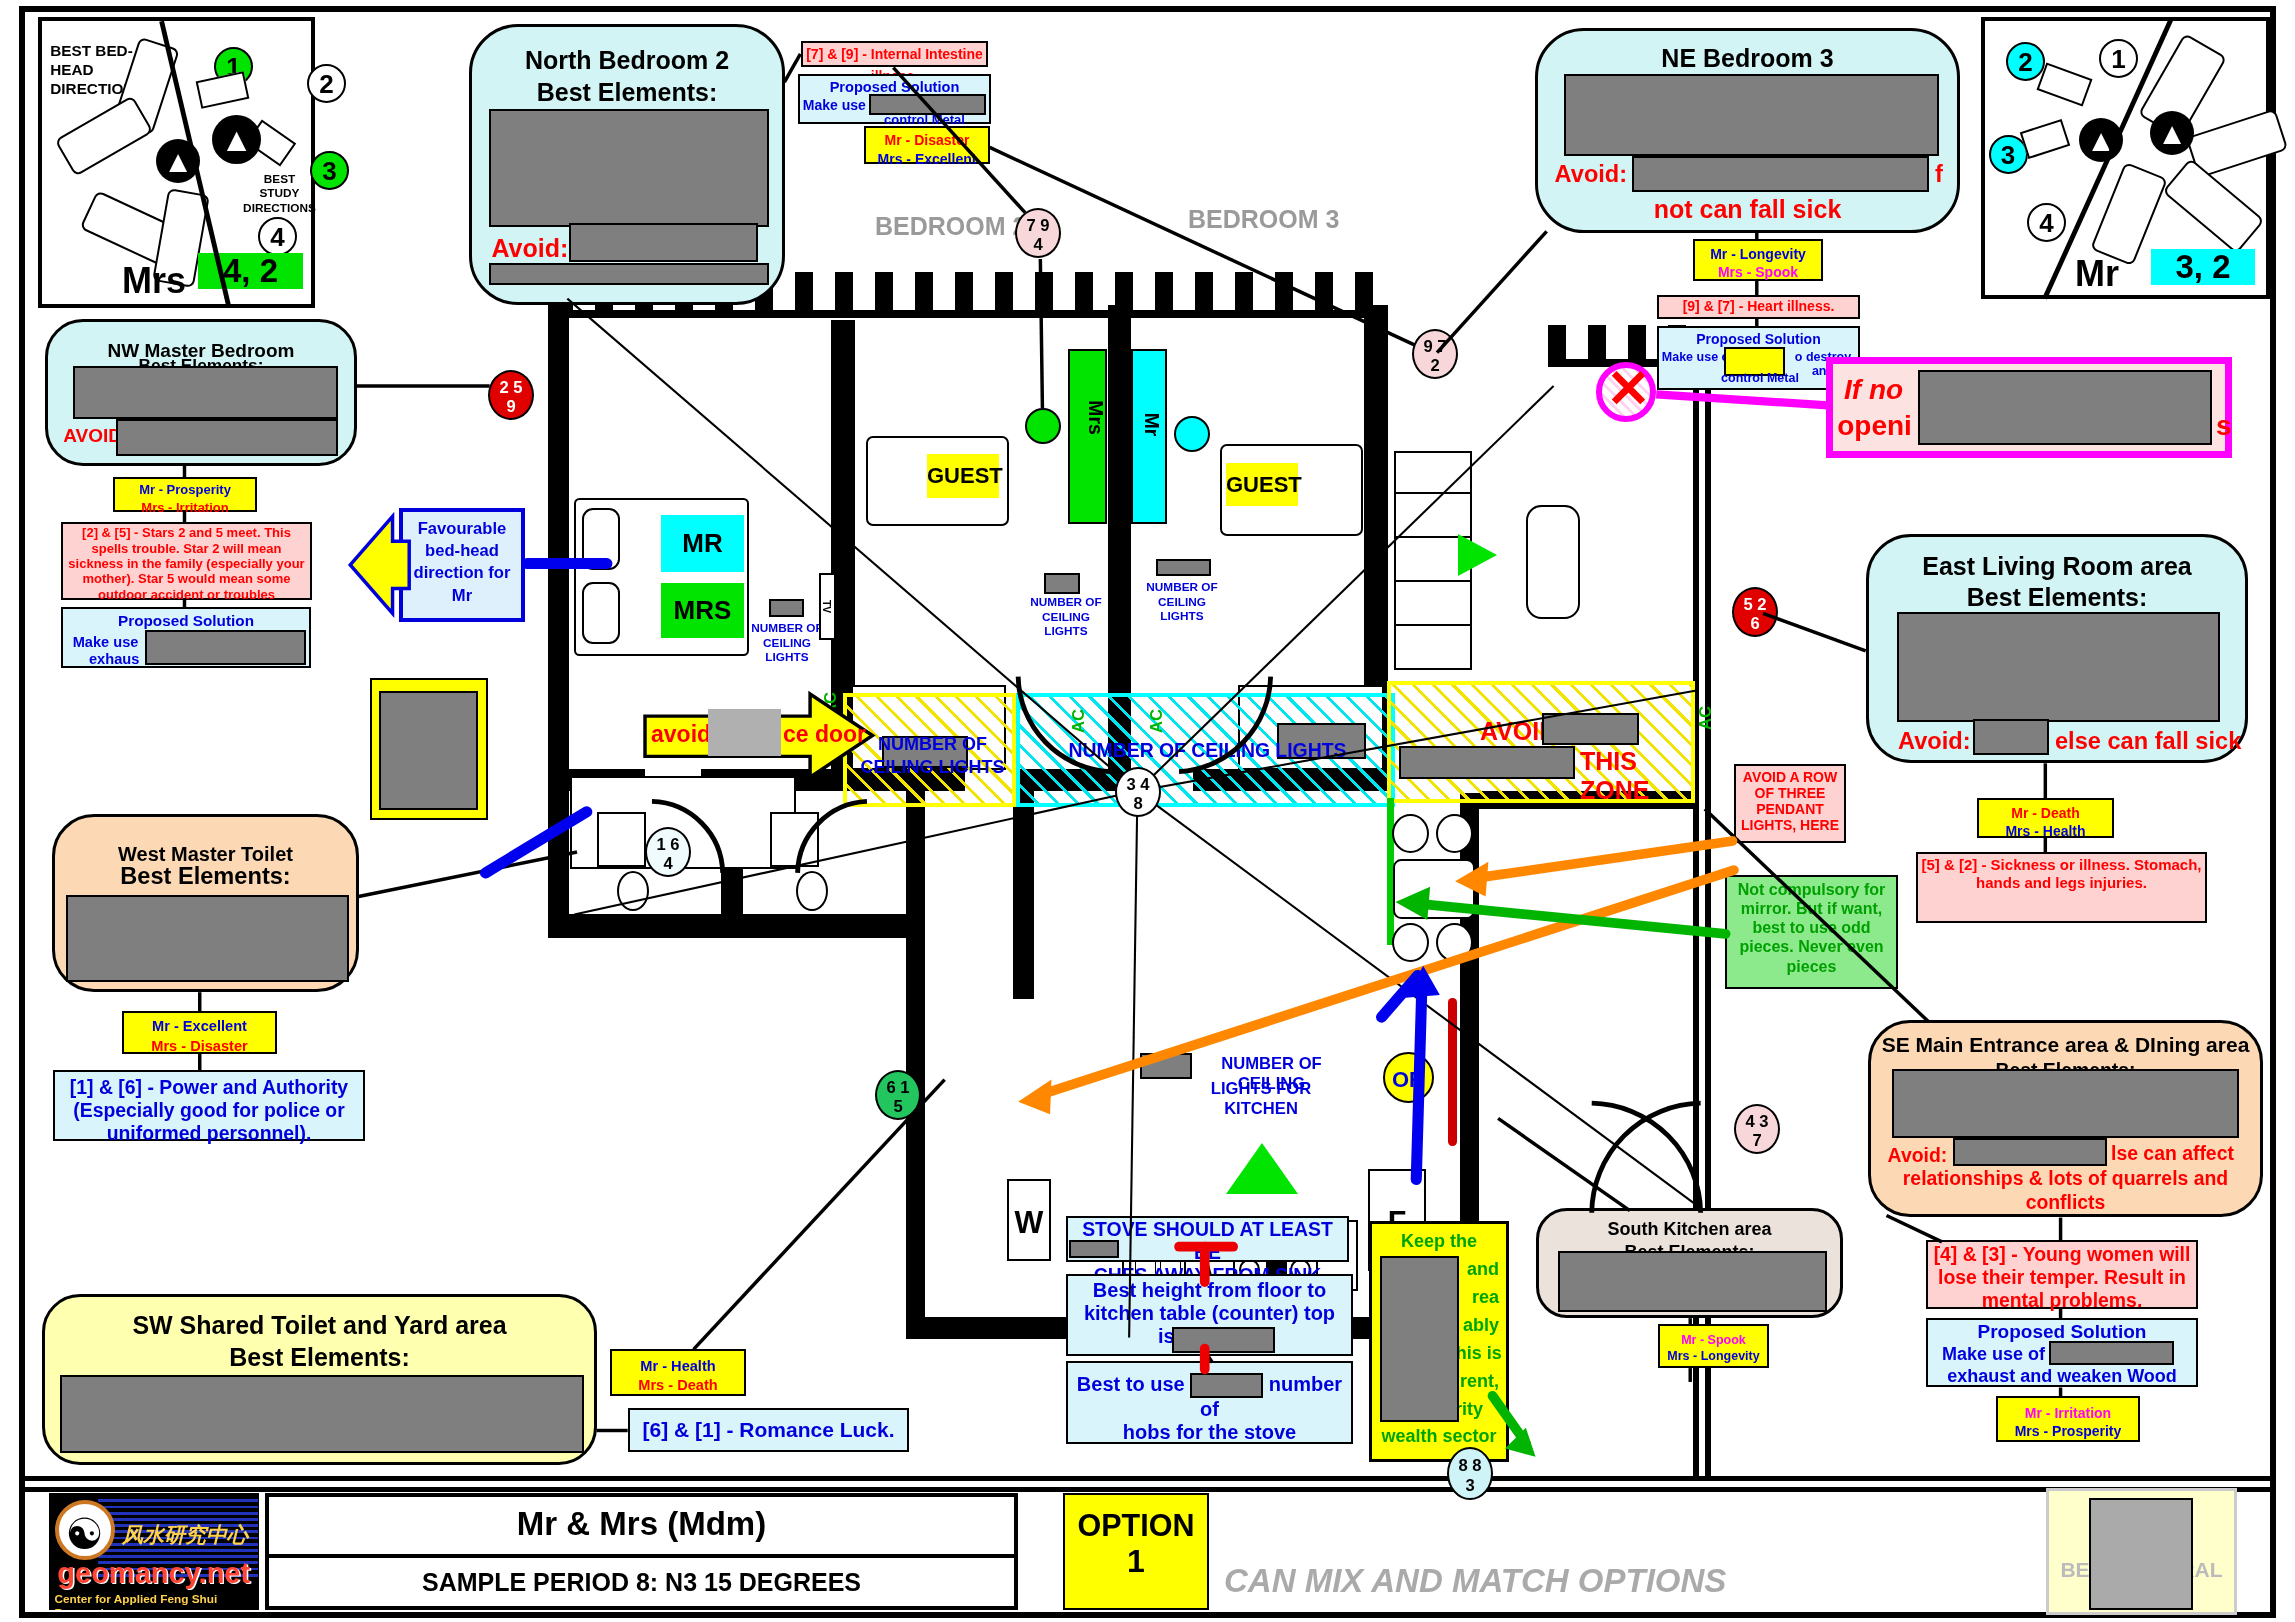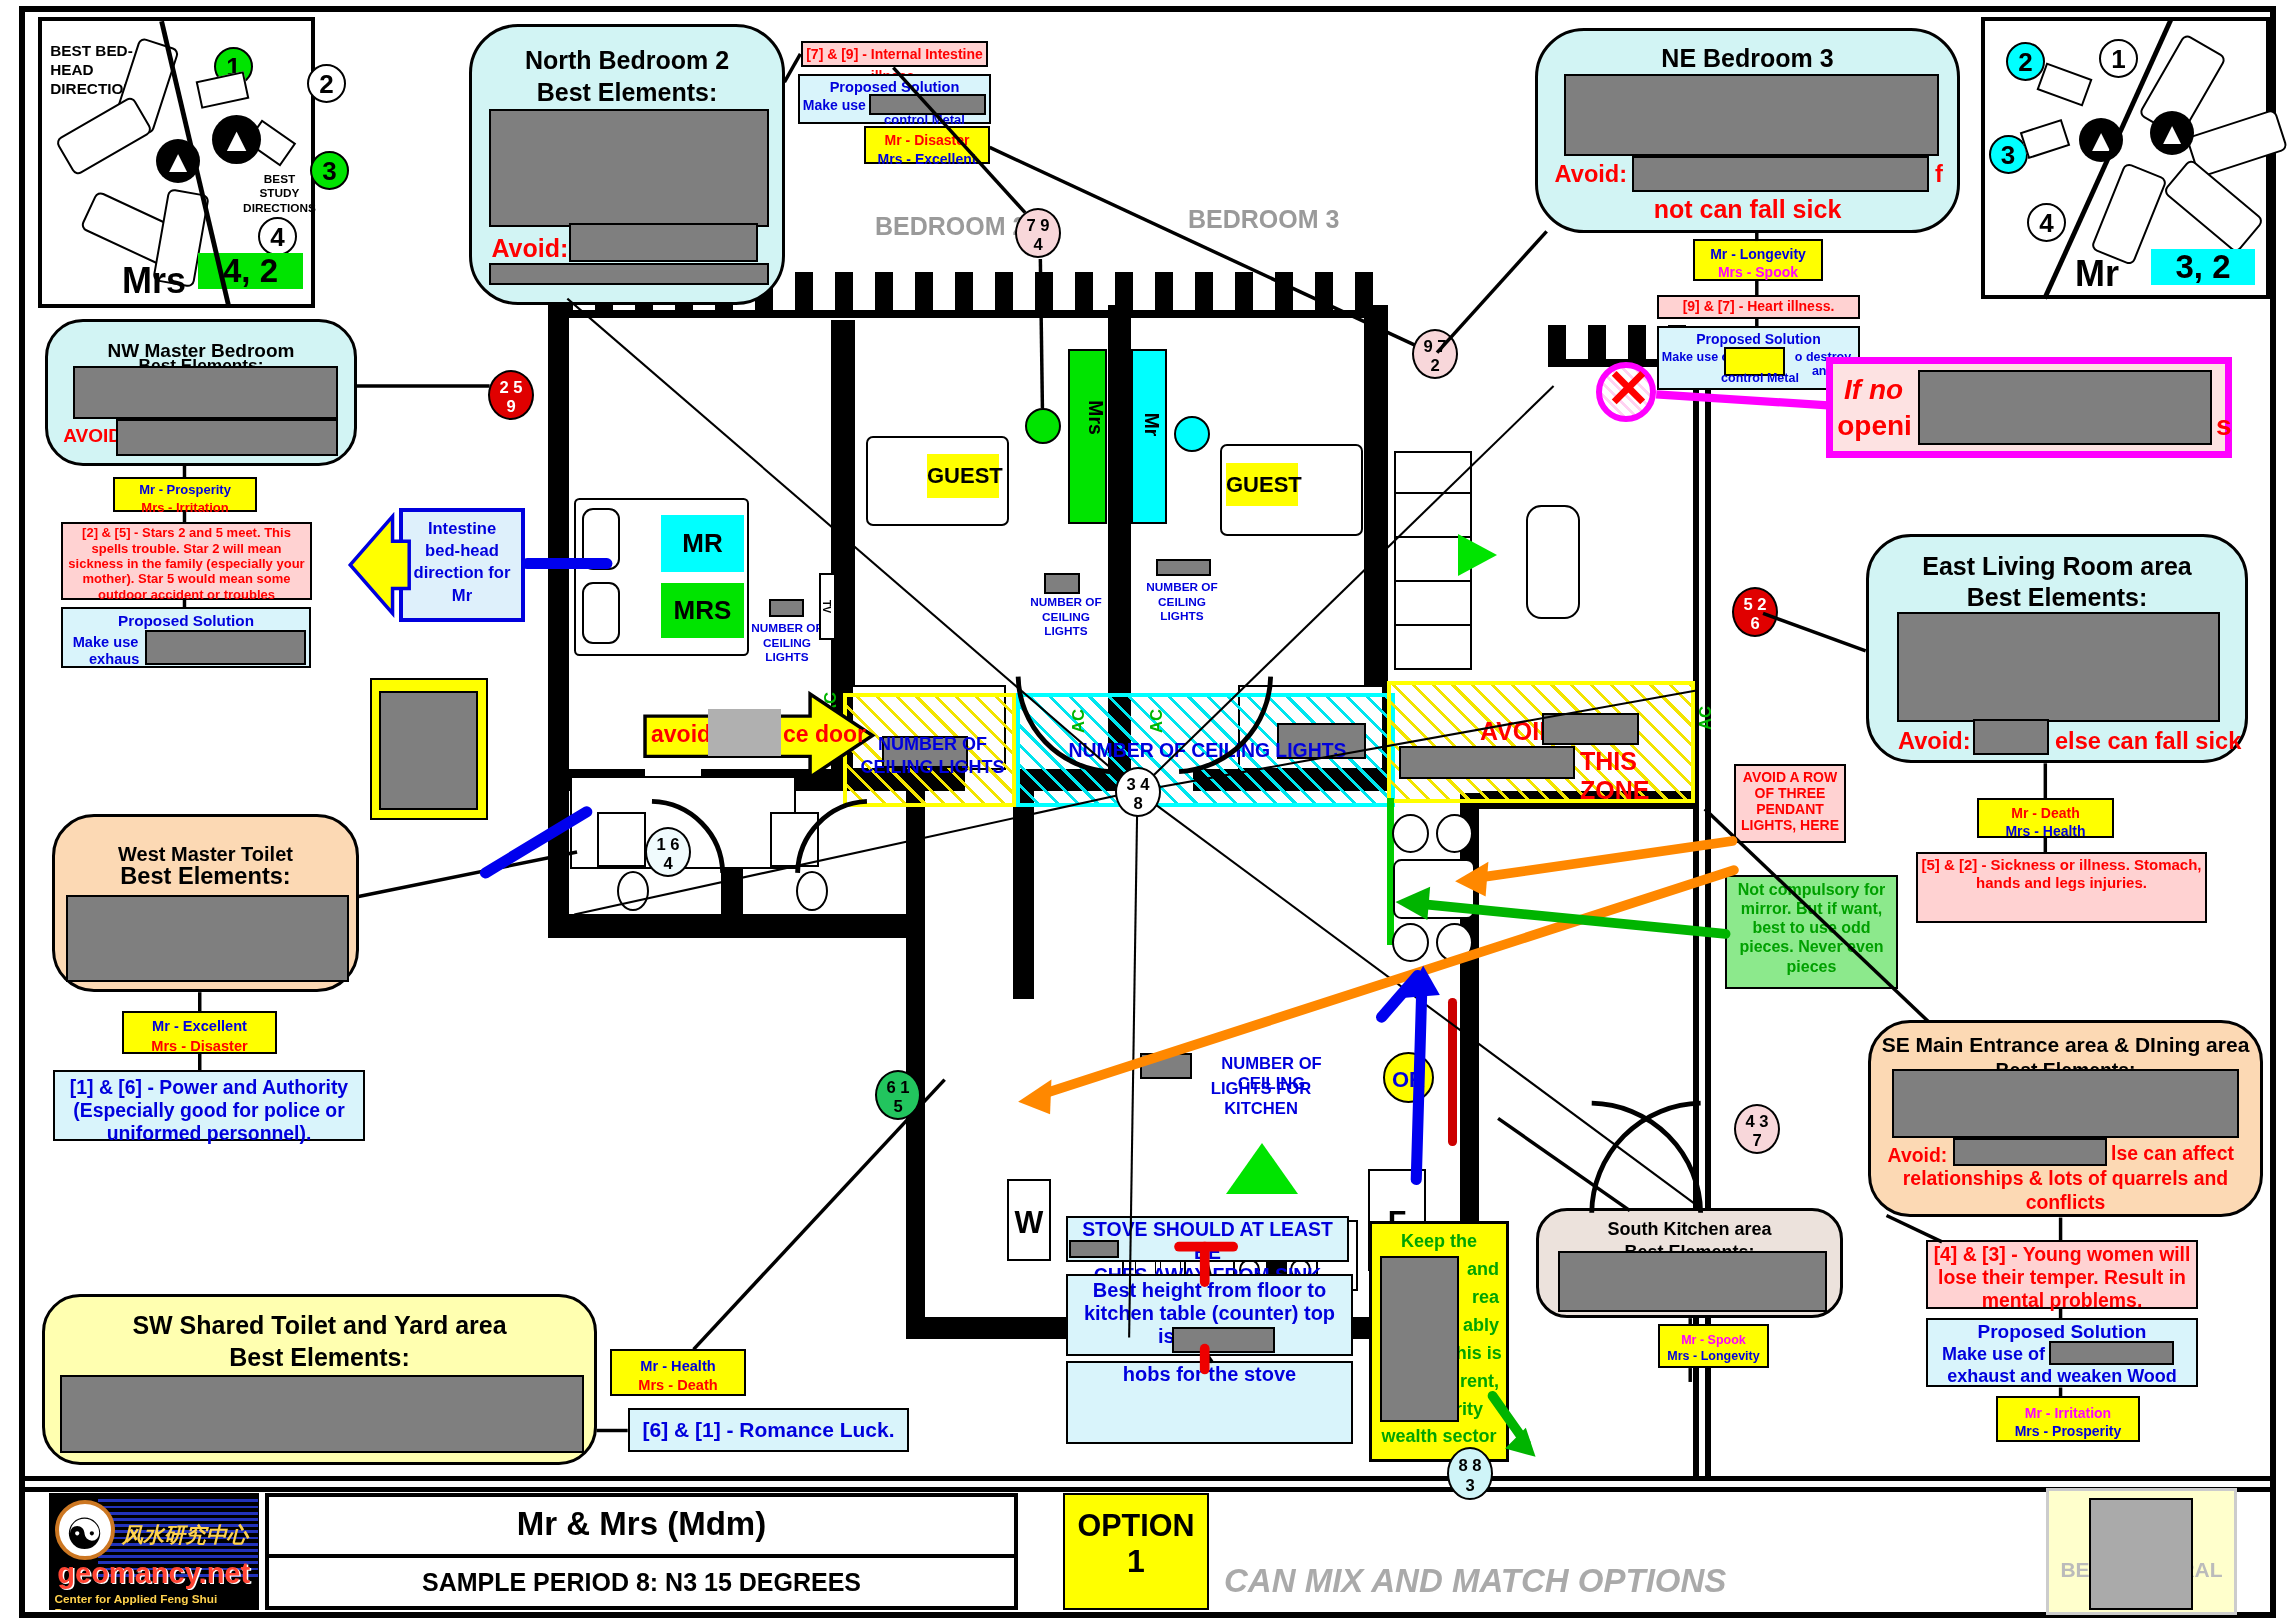--- a/index.html
+++ b/index.html
@@ -246,21 +246,21 @@
   <div class="abs note pink red" style="left:61px;top:522px;width:251px;height:78px;font-size:13px;line-height:1.18;padding:1.4px;">[2] &amp; [5] - Stars 2 and 5 meet. This spells trouble. Star 2 will mean sickness in the family (especially your mother). Star 5 would mean some outdoor accident or troubles</div>
   <div class="abs note cyanbox" style="left:61px;top:607px;width:250px;height:61px;">
     <div class="abs b blue c" style="left:0;top:2.8px;width:100%;font-size:15.3px;">Proposed Solution</div>
     <span class="abs b blue" style="left:9.7px;top:25px;font-size:14.6px;">Make use</span>
     <span class="abs b blue" style="left:26px;top:42px;font-size:14.6px;">exhaus</span>
     <div class="abs redact" style="left:82px;top:21px;width:161px;height:35px;"></div>
   </div>
 
   <div class="abs" style="left:399px;top:508px;width:126px;height:114px;background:#def0fb;border:4.2px solid #0000dd;">
     <div class="b blue c" style="font-size:16.6px;line-height:1.35;padding-top:5.5px;">
-      <div>Intestine</div>
+      <div>Favourable</div>
       <div>bed-head</div>
       <div>direction for</div>
       <div>Mr</div>
     </div>
   </div>
 
   <div class="abs" style="left:370px;top:678px;width:118px;height:142px;background:#ffff00;border:2.8px solid #000;">
     <div class="abs redact" style="left:7px;top:11px;width:99px;height:119px;"></div>
   </div>
 
@@ -358,20 +358,25 @@
     <div class="b blue" style="font-size:19.4px;"><span>CHES AWAY FROM SINK</span></div>
     <div class="abs redact" style="left:1.4px;top:22px;width:50px;height:18px;"></div>
   </div>
   <div class="abs note cyanbox" style="left:1066px;top:1274px;width:287px;height:82px;">
     <div class="b blue" style="font-size:20px;padding-top:2.8px;">Best height from floor to</div>
     <div class="b blue" style="font-size:20px;">kitchen table (counter) top</div>
     <div class="b blue" style="font-size:20px;text-align:left;padding-left:90px;">is</div>
     <div class="abs redact" style="left:104px;top:51px;width:103px;height:26px;"></div>
   </div>
   <div class="abs note cyanbox" style="left:1066px;top:1361px;width:287px;height:83px;">
+    <div class="b blue" style="font-size:20px;padding-top:9.7px;">
+      <span>Best to use</span>
+      <span class="redact" style="display:inline-block;width:69px;height:21px;vertical-align:middle;"></span>
+      <span>number of</span>
+    </div>
     <div class="b blue" style="font-size:20px;">hobs for the stove</div>
   </div>
 
   <div class="abs circ" style="left:1015px;top:208px;width:46px;height:50px;background:#f8d7da;font-size:16.6px;line-height:1.2;padding-top:5.5px;">
     <div>7 9</div>
       <div>4</div>
   </div>
   <div class="abs circ" style="left:1412px;top:329px;width:46px;height:50px;background:#f8d7da;font-size:16.6px;line-height:1.2;padding-top:5.5px;">
     <div>9 7</div>
       <div>2</div>

